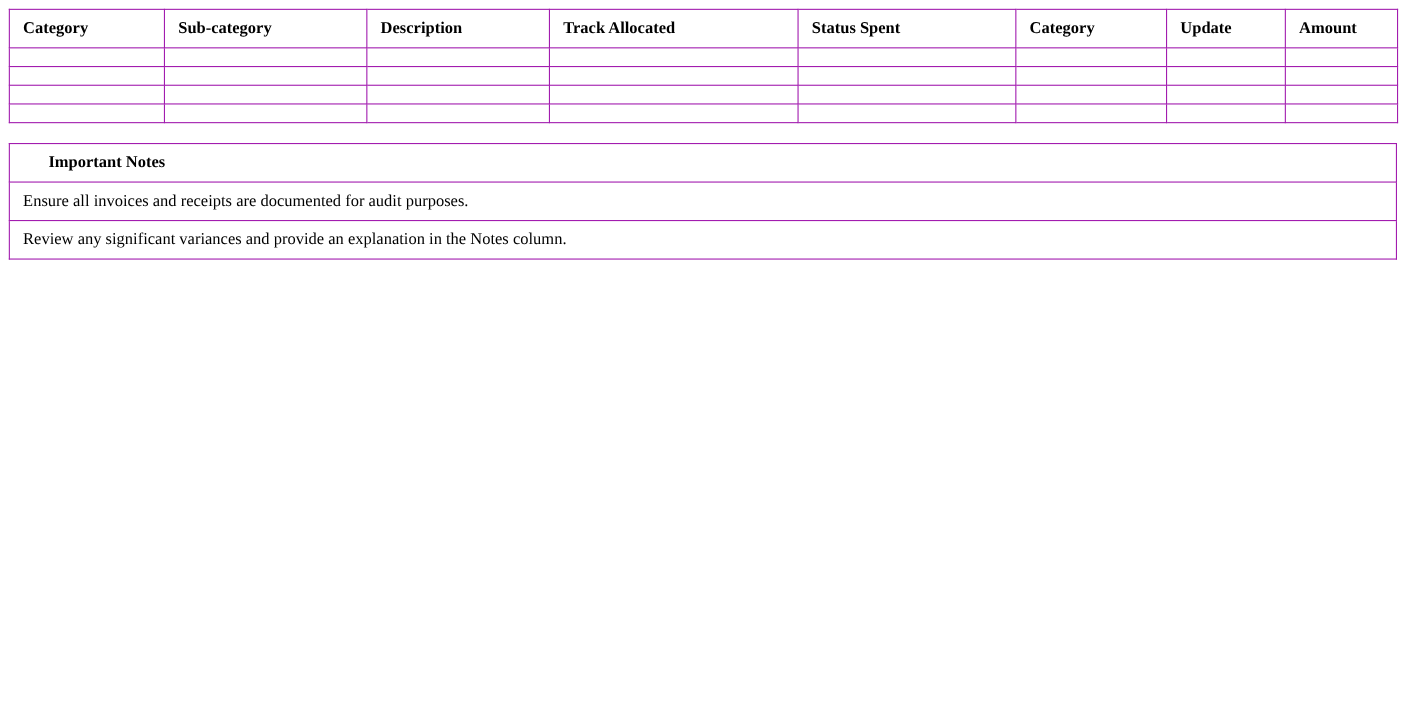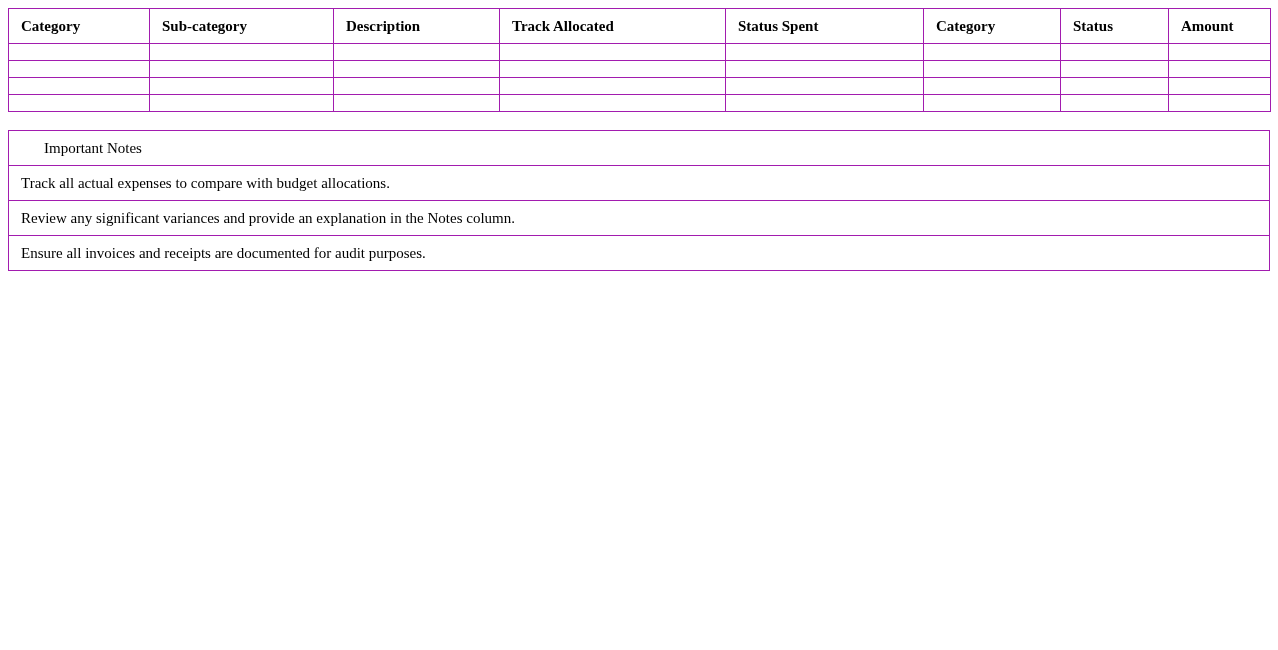--- a/index.html
+++ b/index.html
@@ -4,21 +4,21 @@
 <style>
   html, body { margin: 0; padding: 0; background: #ffffff; }
   body { width: 1278px; height: 650px; position: relative; font-family: "Liberation Serif", serif; font-size: 15px; color: #000; }
   table { border-collapse: collapse; position: absolute; left: 8px; width: 1262px; table-layout: fixed; }
   td, th { border: 1px solid #a21caf; padding: 0 12px; text-align: left; }
   #budget-table { top: 8px; }
   #budget-table th { height: 34px; font-weight: bold; font-size: 15px; vertical-align: middle; }
   #budget-table td { height: 16px; padding: 0; }
   #notes-table { top: 130px; }
   #notes-table td { height: 34px; vertical-align: middle; }
-  #notes-table .hdr { font-weight: normal; padding-left: 35px; }
+  #notes-table .hdr { font-weight: bold; padding-left: 35px; }
 </style>
 </head>
 <body>
 
 <table id="budget-table">
   <colgroup>
     <col style="width:141px">
       <col style="width:184px">
       <col style="width:166px">
       <col style="width:226px">
@@ -28,21 +28,21 @@
       <col style="width:102px">
   </colgroup>
   <thead>
     <tr>
       <th>Category</th>
       <th>Sub-category</th>
       <th>Description</th>
       <th>Track Allocated</th>
       <th>Status Spent</th>
       <th>Category</th>
-      <th>Status</th>
+      <th>Update</th>
       <th>Amount</th>
     </tr>
   </thead>
   <tbody>
     <tr>
       <td></td>
       <td></td>
       <td></td>
       <td></td>
       <td></td>
@@ -82,22 +82,19 @@
     </tr>
   </tbody>
 </table>
 
 <table id="notes-table">
   <tbody>
       <tr>
     <td class="hdr">Important Notes</td>
   </tr>
   <tr>
-    <td>Track all actual expenses to compare with budget allocations.</td>
+    <td>Ensure all invoices and receipts are documented for audit purposes.</td>
   </tr>
   <tr>
     <td>Review any significant variances and provide an explanation in the Notes column.</td>
-  </tr>
-  <tr>
-    <td>Ensure all invoices and receipts are documented for audit purposes.</td>
   </tr>
 </tbody>
   </table>
 
 </body></html>

